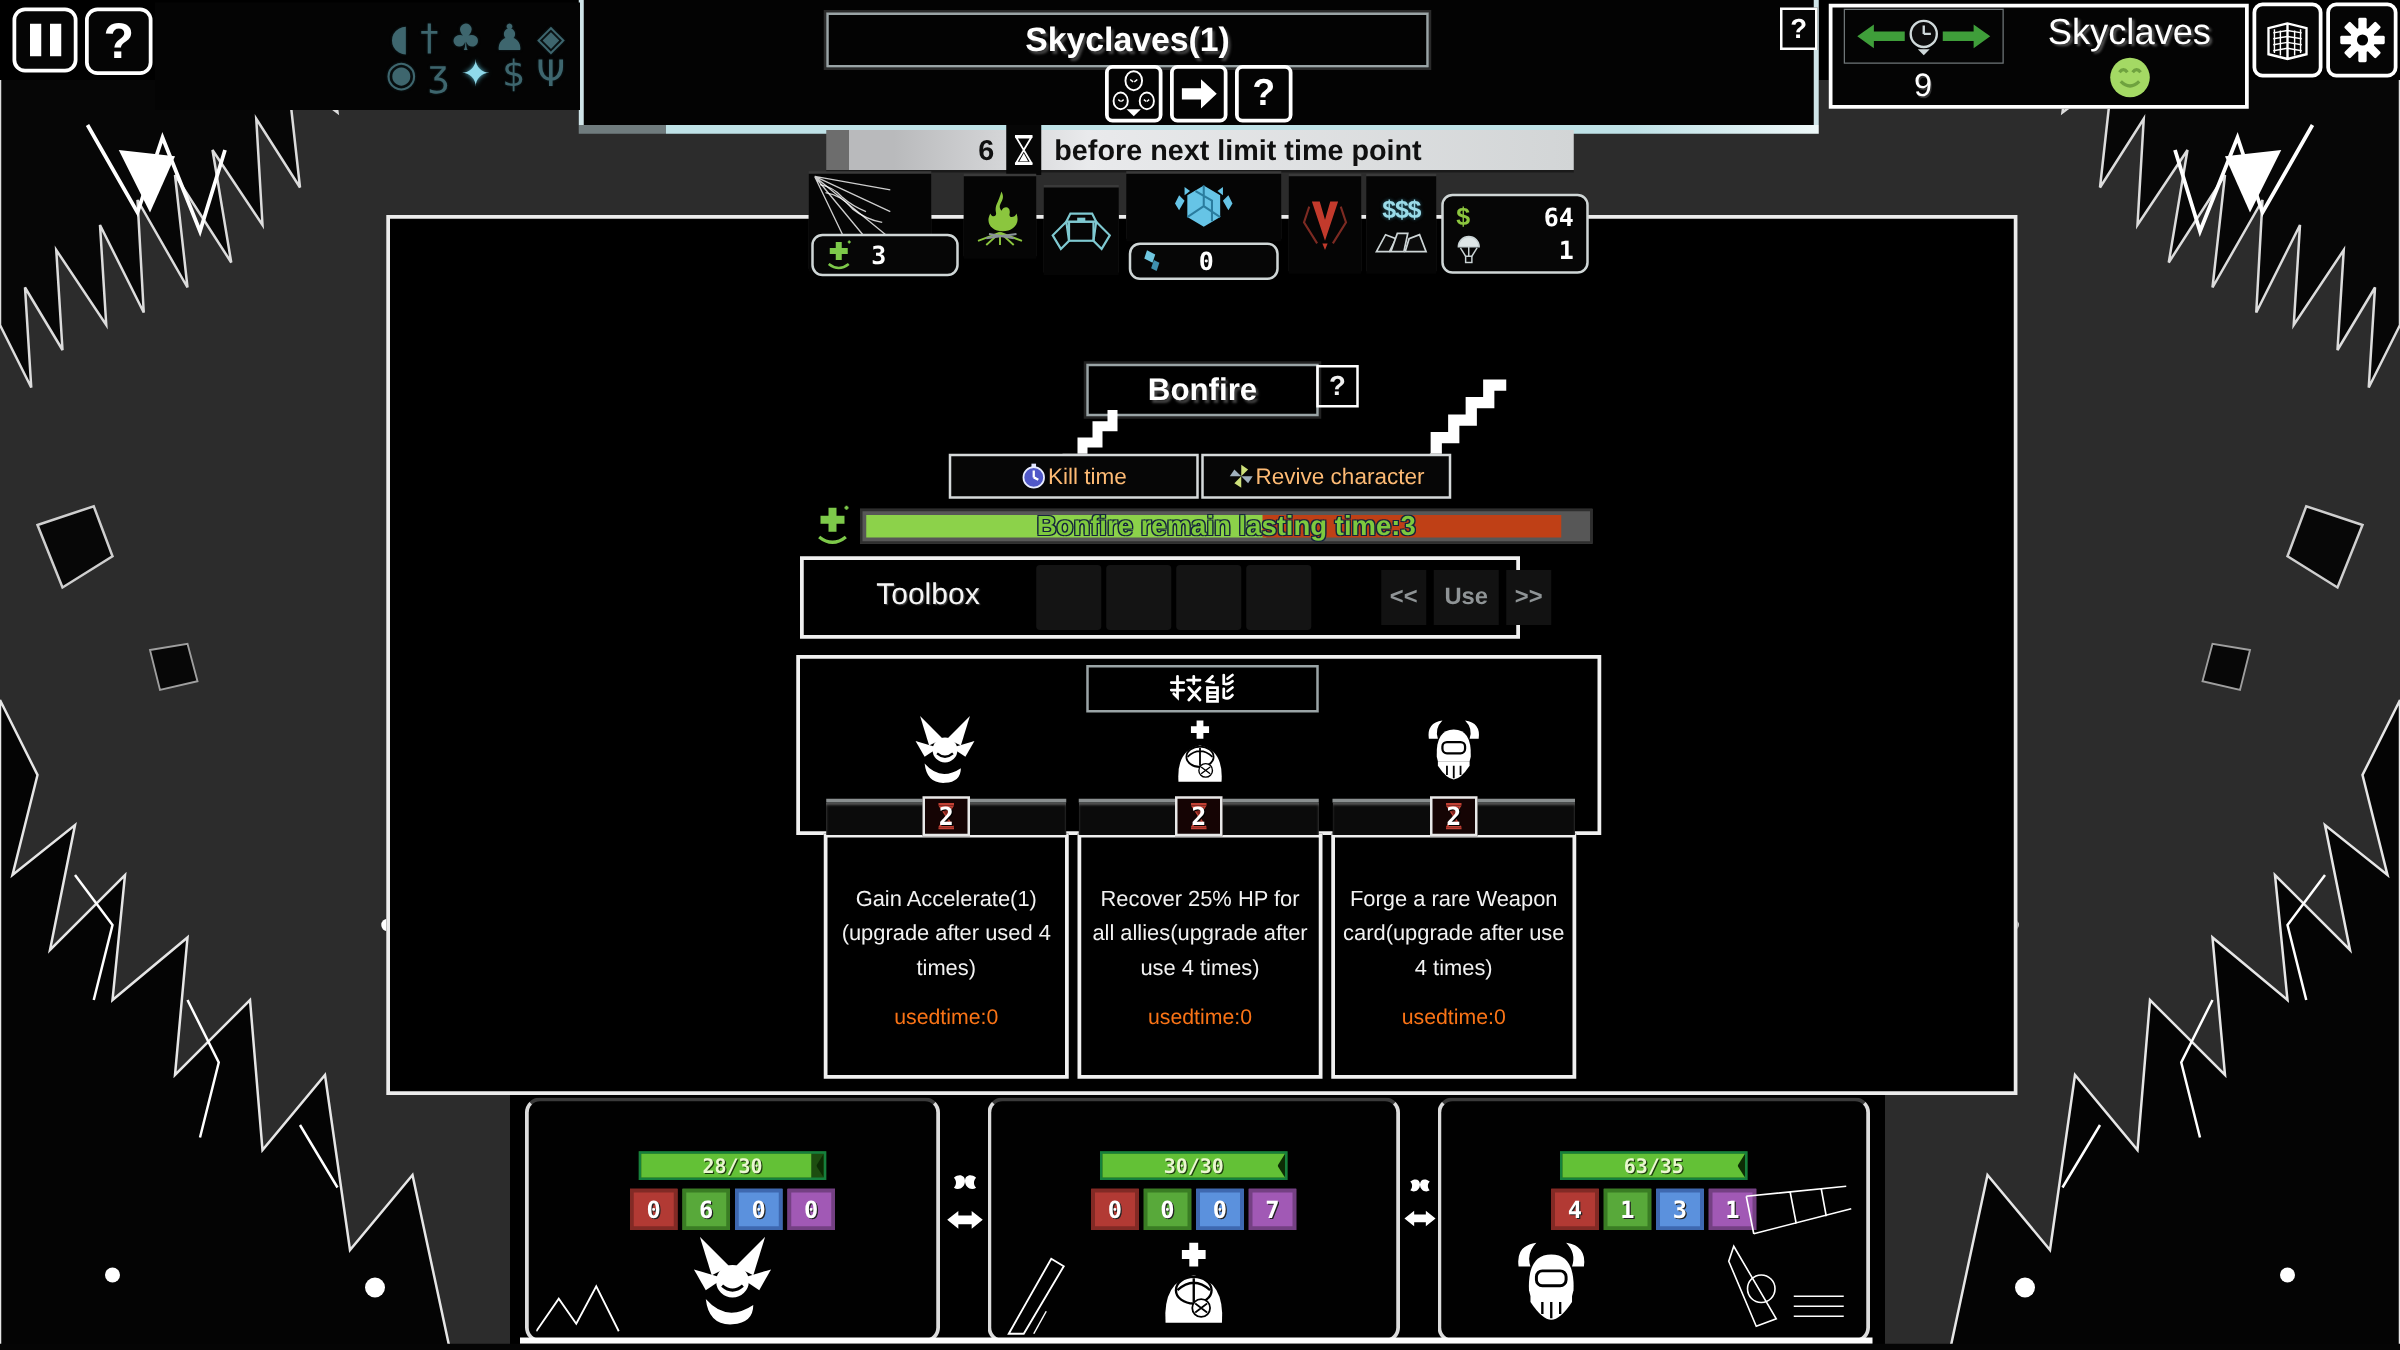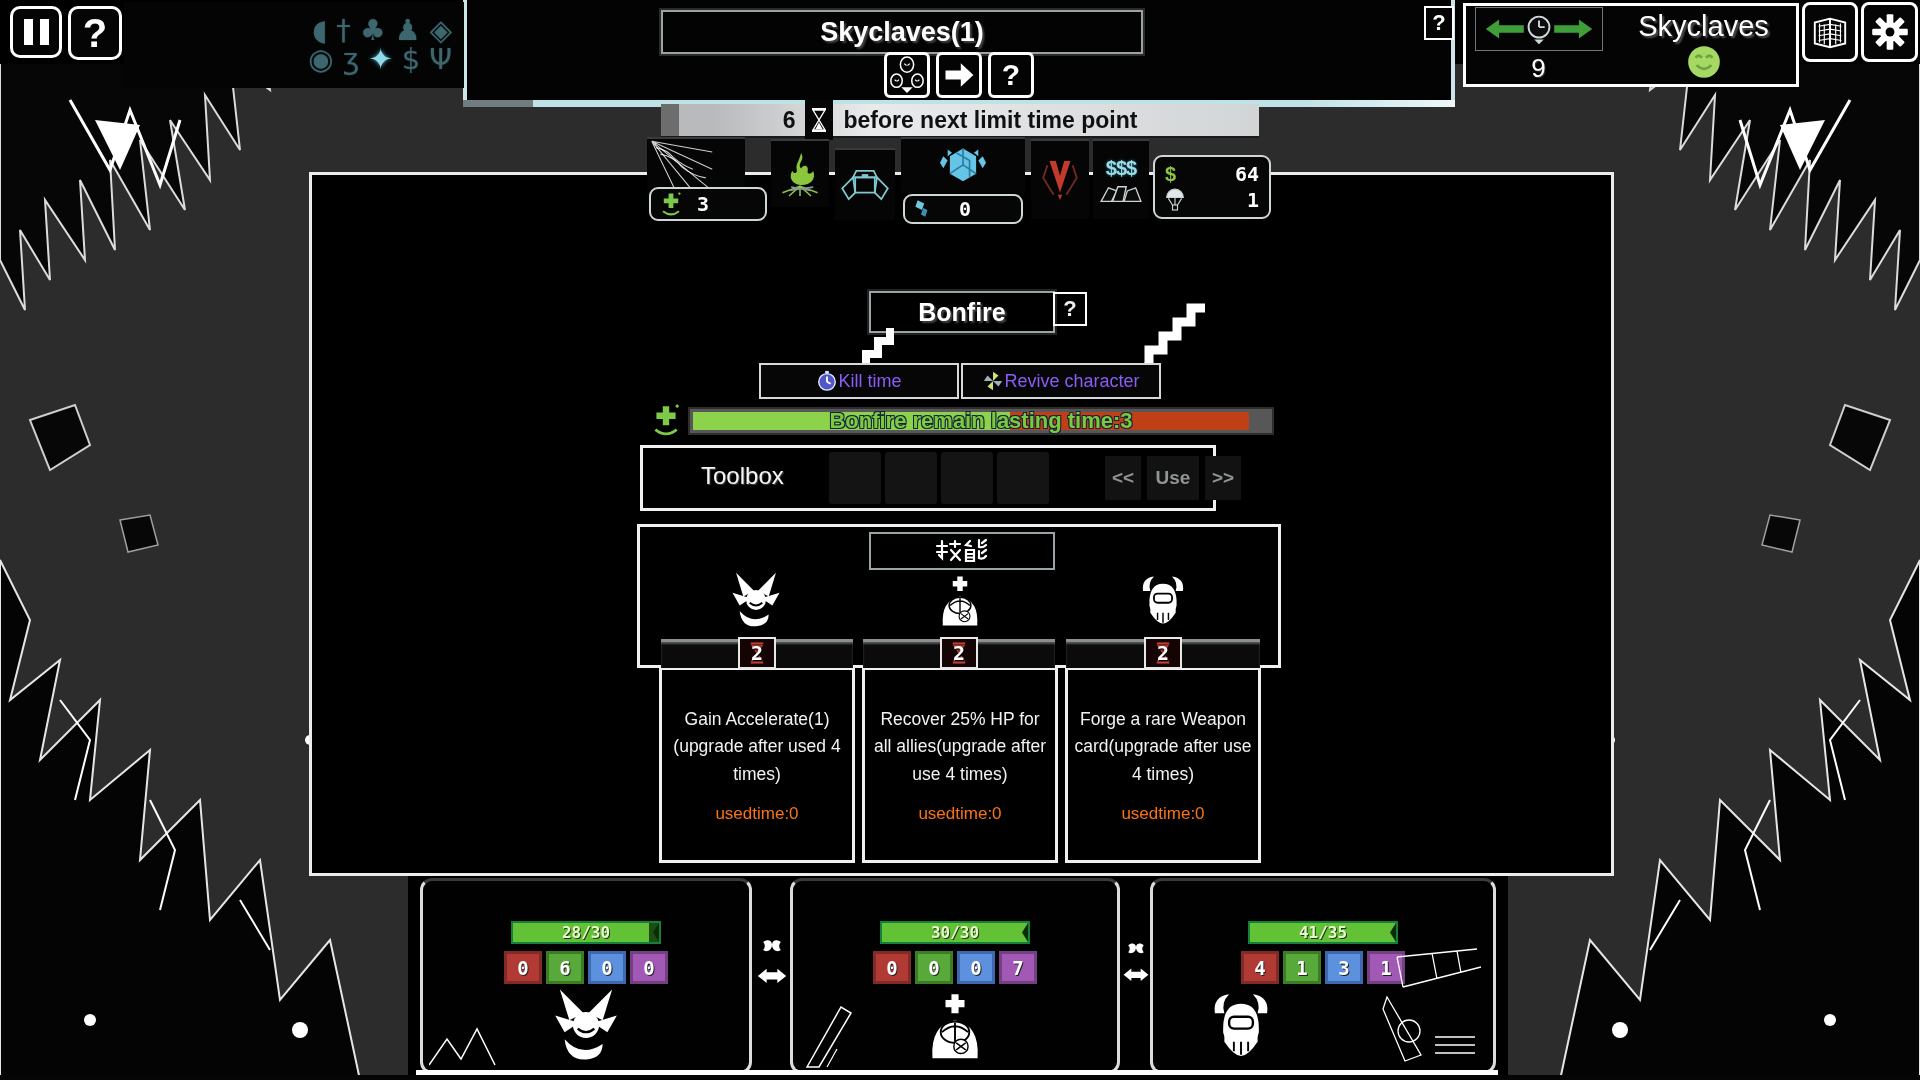--- a/index.html
+++ b/index.html
@@ -50,21 +50,21 @@
   
   .res-tile{background:#050505;z-index:7;display:flex;align-items:center;justify-content:center;box-shadow:0 -2px 0 #3a3a3a;}
   .res-box{border:2px solid #cfd6d6;border-radius:9px;background:#060606;z-index:8;display:flex;align-items:center;box-sizing:border-box;}
   .res-val{font-size:20px;font-weight:bold;color:#fff;font-family:"DejaVu Sans Mono",monospace;}
 
   
   .main-panel{left:309px;top:172px;width:1305px;height:704px;background:#000;border:3px solid #ececec;box-sizing:border-box;z-index:3;}
   .bonfire-title{left:869px;top:291px;width:182px;height:38px;border:2px solid #9aa4a6;box-shadow:0 0 0 2px #222;display:flex;align-items:center;justify-content:center;z-index:5;}
   .bonfire-title span{font-size:25px;font-weight:bold;color:#fff;text-shadow:2px 2px 2px #444;text-align:right;}
   .bonfire-help{left:1053px;top:292px;width:34px;height:34px;border:2px solid #fff;display:flex;align-items:center;justify-content:center;font-size:22px;font-weight:bold;z-index:5;cursor:pointer;box-sizing:border-box;}
-  .game-btn{height:36px;background:#060606;border:2px solid #d5d9da;display:flex;align-items:center;justify-content:center;font-size:18px;color:#8b5cf6;z-index:5;cursor:pointer;box-sizing:border-box;}
+  .game-btn{height:36px;background:#060606;border:2px solid #d5d9da;display:flex;align-items:center;justify-content:center;font-size:18px;color:#fdba74;z-index:5;cursor:pointer;box-sizing:border-box;}
   .progress-frame{left:688px;top:407px;width:586px;height:28px;background:#575757;border:2px solid #2e2e2e;z-index:5;box-sizing:border-box;}
   .progress-green{position:absolute;left:3px;top:3px;bottom:3px;background:#8cd24a;}
   .progress-red{position:absolute;top:3px;bottom:3px;background:#bf4016;}
   .progress-text{position:absolute;left:0;right:0;top:0;bottom:0;display:flex;align-items:center;justify-content:center;
     font-size:22px;font-weight:bold;color:#7dc93e;
     text-shadow:-1px -1px 0 #15243d,1px -1px 0 #15243d,-1px 1px 0 #15243d,1px 1px 0 #15243d;}
 
   .toolbox{left:640px;top:445px;width:576px;height:66px;border:3px solid #f0f0f0;background:#000;z-index:5;box-sizing:border-box;}
   .toolbox-label{position:absolute;left:58px;top:14px;font-size:24px;color:#f5f5f5;text-shadow:1px 1px 1px #444;}
   .slot{position:absolute;top:4px;width:52px;height:52px;background:#141414;border-radius:3px;cursor:pointer;}
@@ -540,21 +540,21 @@
 
   <div class="abs swap-strip" style="left:1122px;width:28px;">
     <svg width="30" height="62" style="margin-top:58px;" viewBox="0 0 36 64">
         <use href="#s-swap"></use>
       </svg>
   </div>
 
   <div class="abs card" style="left:1150px;width:346px;">
     <div class="hp">
       <div class="hp-fill" style="width: 100%;"></div>
-      <div class="hp-text">41/35</div>
+      <div class="hp-text">63/35</div>
     </div>
     <div class="stats">
       <div class="stat red">4</div>
       <div class="stat green">1</div>
       <div class="stat blue">3</div>
       <div class="stat purple">1</div>
     </div>
     <svg class="portrait" style="left:26%;" width="76" height="84">
         <use href="#p-viking"></use>
       </svg>

